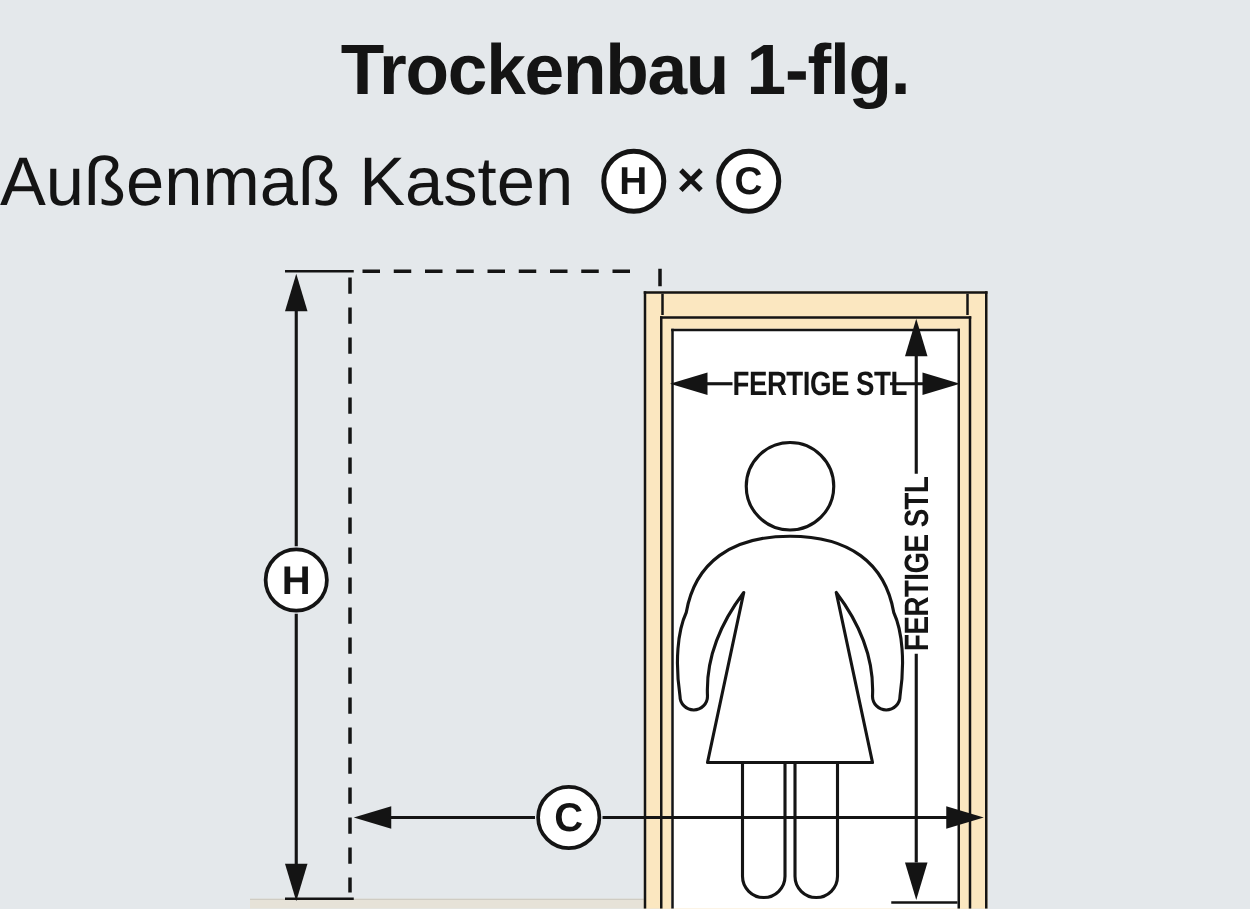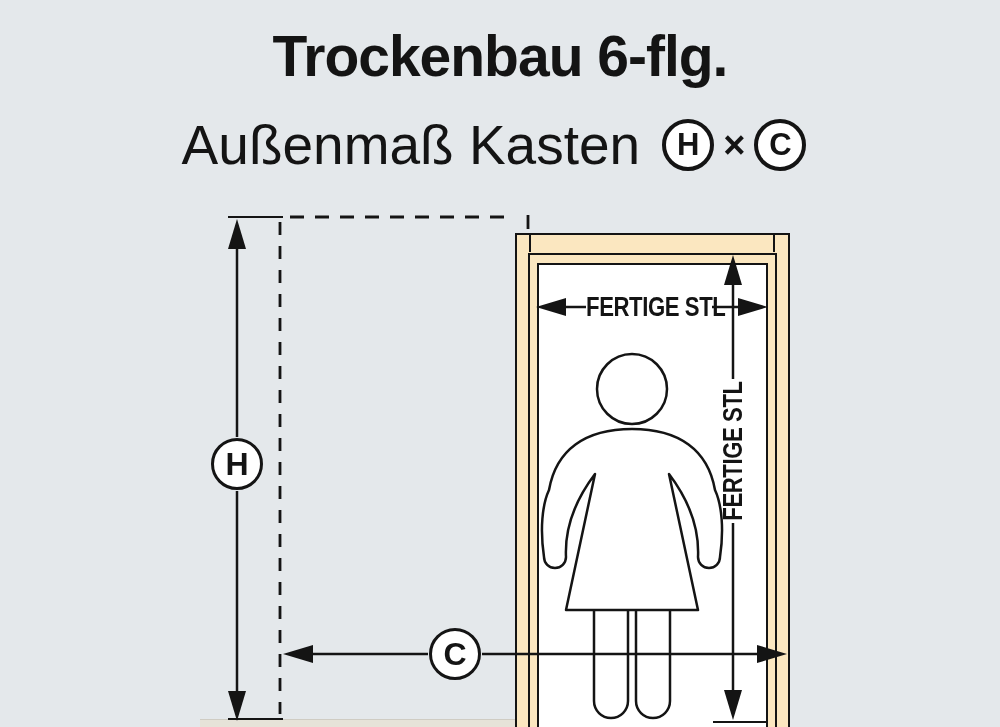--- a/index.html
+++ b/index.html
@@ -15,21 +15,21 @@
   .stage{position:relative;width:1000px;height:727px;background:var(--bg);overflow:hidden;}
 
   
   .title{
     position:absolute;top:28px;left:0;width:1000px;
     text-align:center;font-size:57px;font-weight:700;color:var(--ink);
     letter-spacing:-1px;line-height:1;
   }
   .subtitle-row{
     position:absolute;top:114px;left:0;width:988px;height:62px;
-    display:flex;align-items:center;justify-content:center;
+    display:flex;align-items:center;
   }
   .subtitle-text{
     font-size:55px;font-weight:400;color:var(--ink);letter-spacing:0px;line-height:1;
   }
   .dim-badge{
     width:52px;height:52px;border:4px solid var(--ink);border-radius:50%;
     background:var(--interior);display:flex;align-items:center;justify-content:center;
     font-size:31px;font-weight:700;color:var(--ink);
   }
   .subtitle-row .dim-badge.first{margin-left:22px;}
@@ -82,21 +82,21 @@
     left:653px;top:437px;width:160px;height:28px;
     display:flex;align-items:center;justify-content:center;
     transform:rotate(-90deg) scaleX(0.82);transform-origin:center;
   }
 </style>
 </head>
 <body>
 
 <div class="stage">
 
-  <div class="title">Trockenbau 6-flg.</div>
+  <div class="title">Trockenbau 1-flg.</div>
   <div class="subtitle-row">
     <span class="subtitle-text">Außenmaß Kasten</span>
     <span class="dim-badge first">H</span>
     <span class="times">×</span>
     <span class="dim-badge">C</span>
   </div>
 
   <div class="floor-strip"></div>
 
   <div class="frame-outer"></div>

